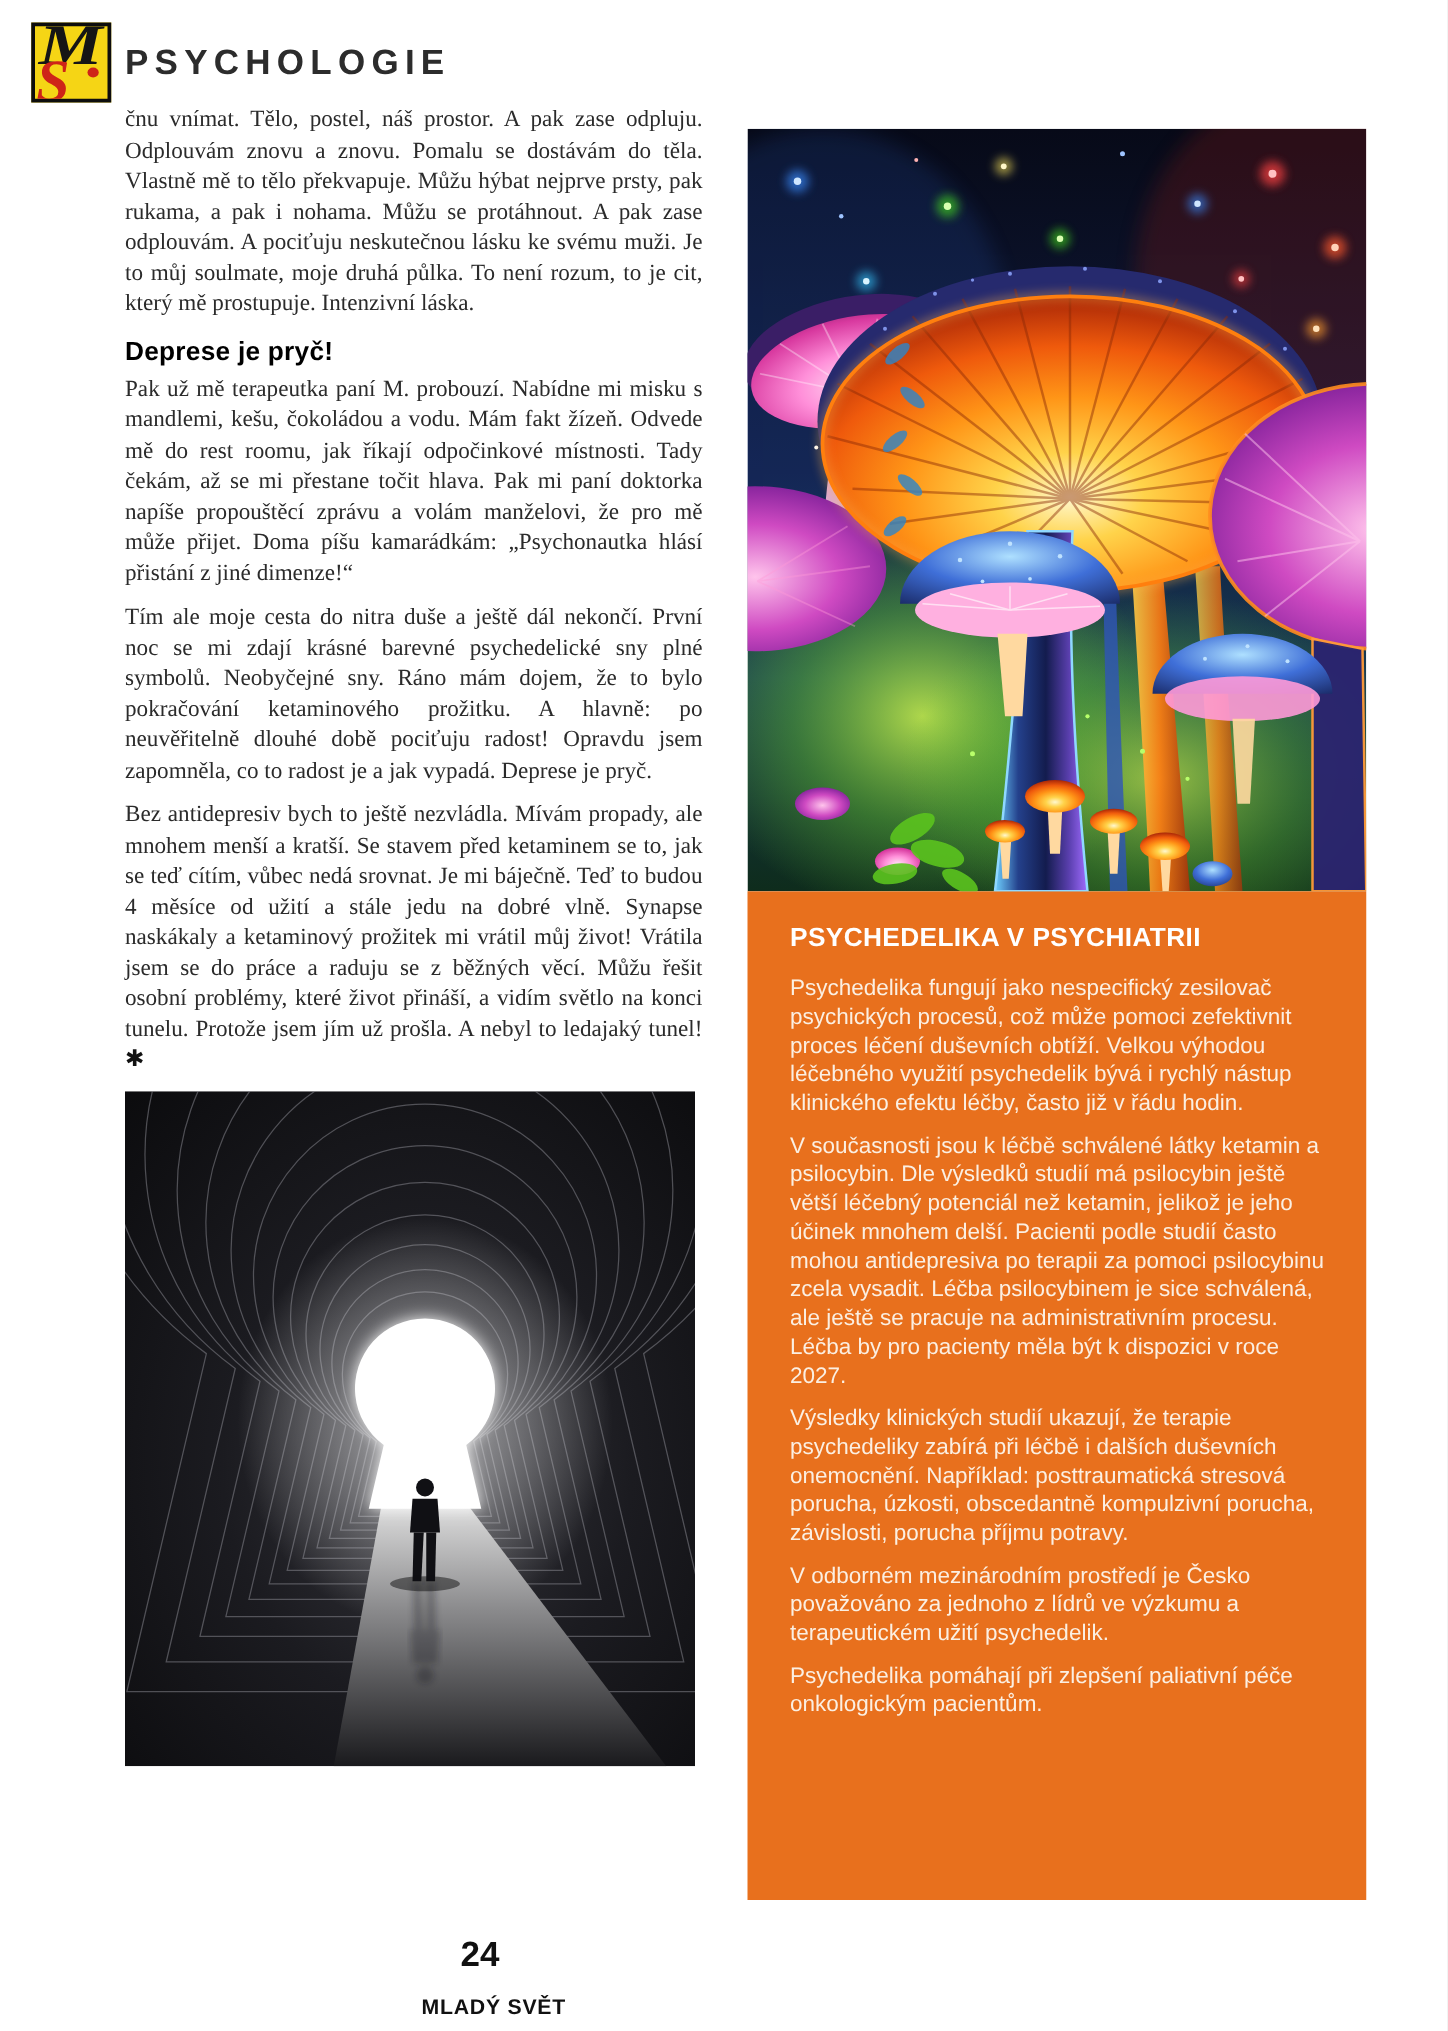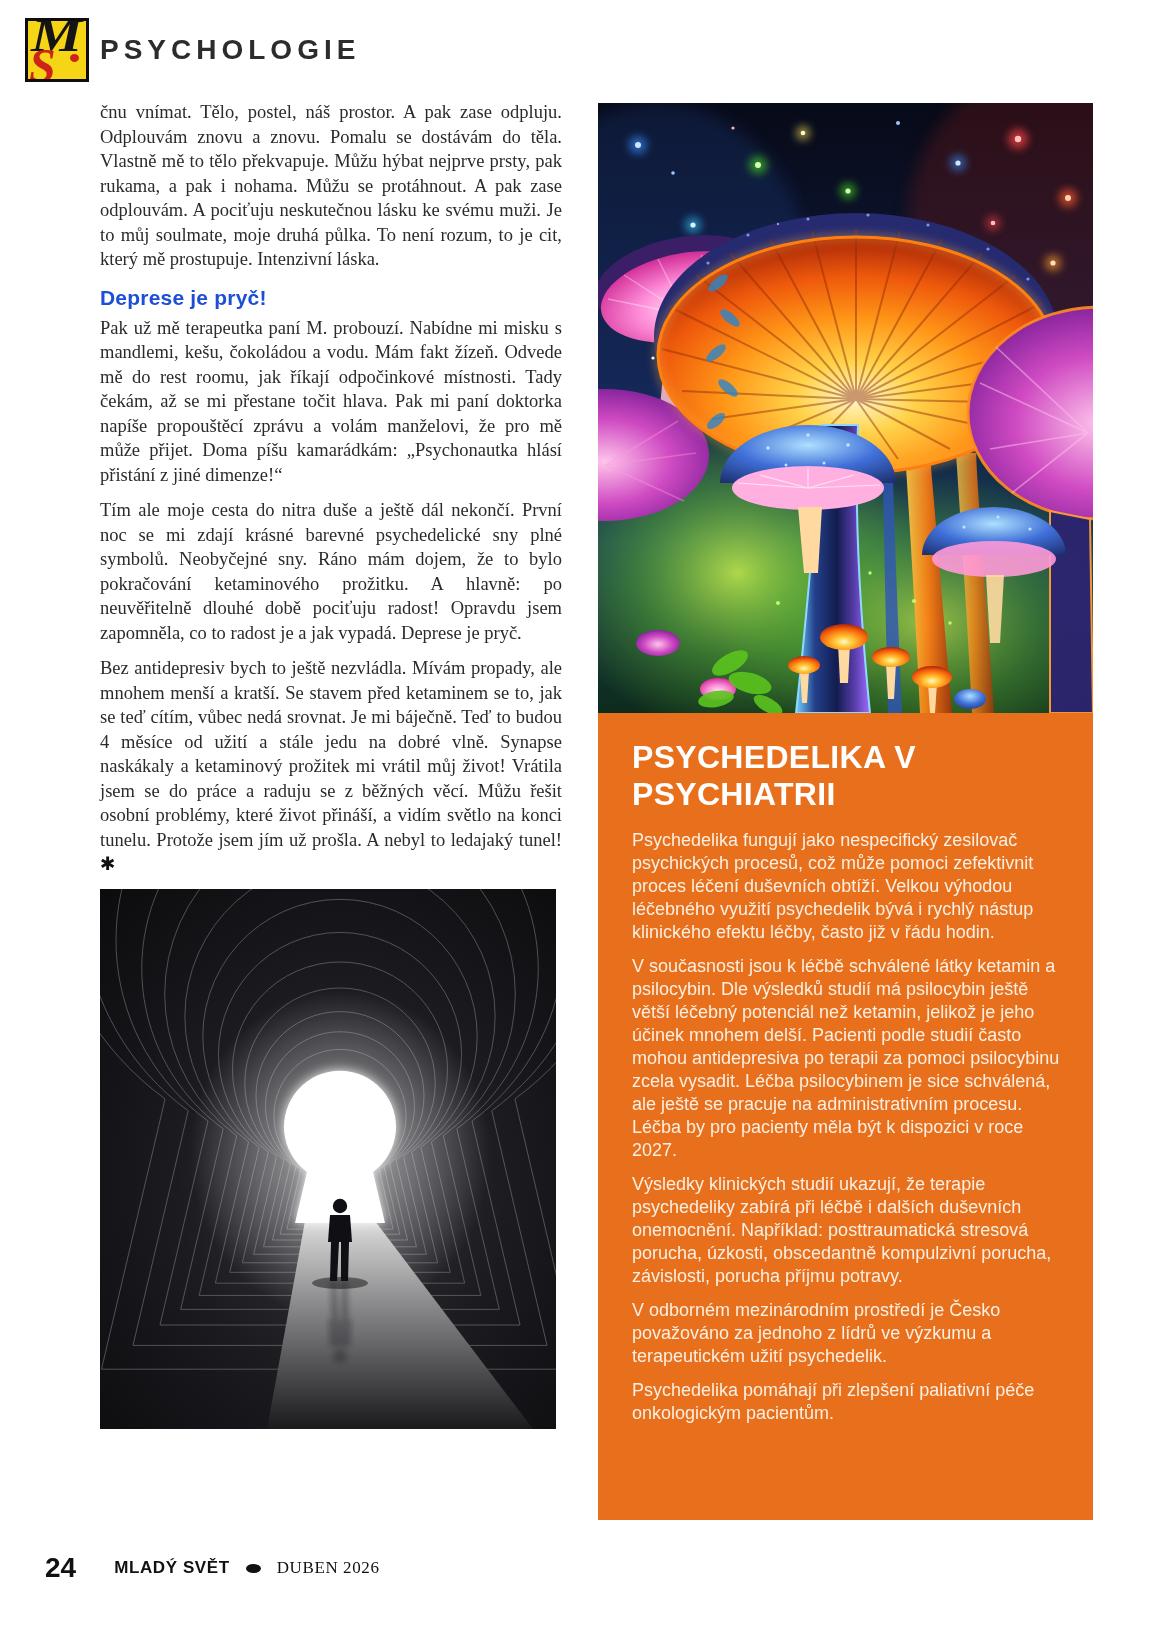--- a/index.html
+++ b/index.html
@@ -25,53 +25,53 @@
     font-weight:900; font-style:italic; font-size:48px; color:#ce2418;
   }
   .logo-dot { position:absolute; right:7px; bottom:17px; width:9px; height:8px; border-radius:50%; background:#ce2418; }
   .section-title {
     position:absolute; left:100px; top:34px;
     font-family:"Liberation Sans", sans-serif; font-size:28px; font-weight:600;
     letter-spacing:5px; color:#2c2c2c;
   }
 
   
-  .col-left { position:absolute; left:100px; top:100px; width:462px; }
+  .col-left { position:absolute; left:100px; top:84px; width:462px; }
   .col-left p {
     font-size:18.5px; line-height:24.5px; text-align:justify; margin-bottom:11px;
   }
   .col-left p.last { margin-bottom:0; }
   .subheading {
     font-family:"Liberation Sans", sans-serif; font-weight:700; font-size:21px;
-    color:#1d4ed8; margin:14px 0 6px 0; letter-spacing:0.2px;
+    color:#000000; margin:14px 0 6px 0; letter-spacing:0.2px;
   }
   .endmark { font-weight:700; color:#111; font-family:"DejaVu Sans", sans-serif; }
   .tunnel-figure { margin-top:12px; width:456px; height:540px; }
   .tunnel-figure svg { display:block; width:456px; height:540px; }
 
   
   .col-right { position:absolute; left:598px; top:103px; width:495px; }
   .art-figure { width:495px; height:610px; }
   .art-figure svg { display:block; width:495px; height:610px; }
   .infobox {
     width:495px; min-height:807px; background:#e8701d;
     padding:26px 30px 26px 34px;
     font-family:"Liberation Sans", sans-serif; color:#fbefe2;
   }
   .infobox h2 {
-    font-size:32px; font-weight:700; letter-spacing:0.3px; color:#ffffff;
+    font-size:21px; font-weight:700; letter-spacing:0.3px; color:#ffffff;
     margin:0 0 16px 0;
   }
   .infobox p { font-size:18px; line-height:23px; margin:0 0 11px 0; }
 
   
   .footer {
     position:absolute; left:45px; top:1548px; width:700px; height:40px;
     display:flex; align-items:center; gap:16px;
-    font-family:"Liberation Sans", sans-serif; color:#111;
+    font-family:"Liberation Sans", sans-serif; color:#111;flex-direction:column;
   }
   .page-number { font-size:28px; font-weight:700; margin-right:22px; }
   .magazine-name { font-size:17px; font-weight:700; letter-spacing:0.6px; }
   .footer-dot { width:15px; height:9px; border-radius:50%; background:#111; }
   .issue-date { font-size:17px; letter-spacing:0.6px;font-family:Liberation Serif, serif; }
 </style>
 </head>
 <body>
 
 <div class="page">

